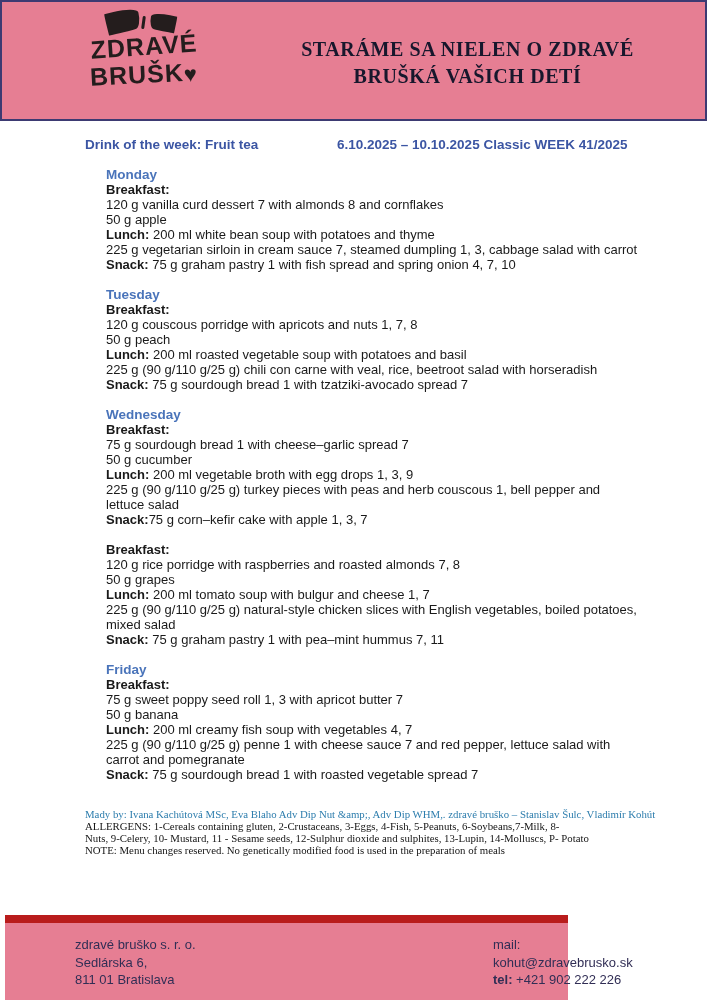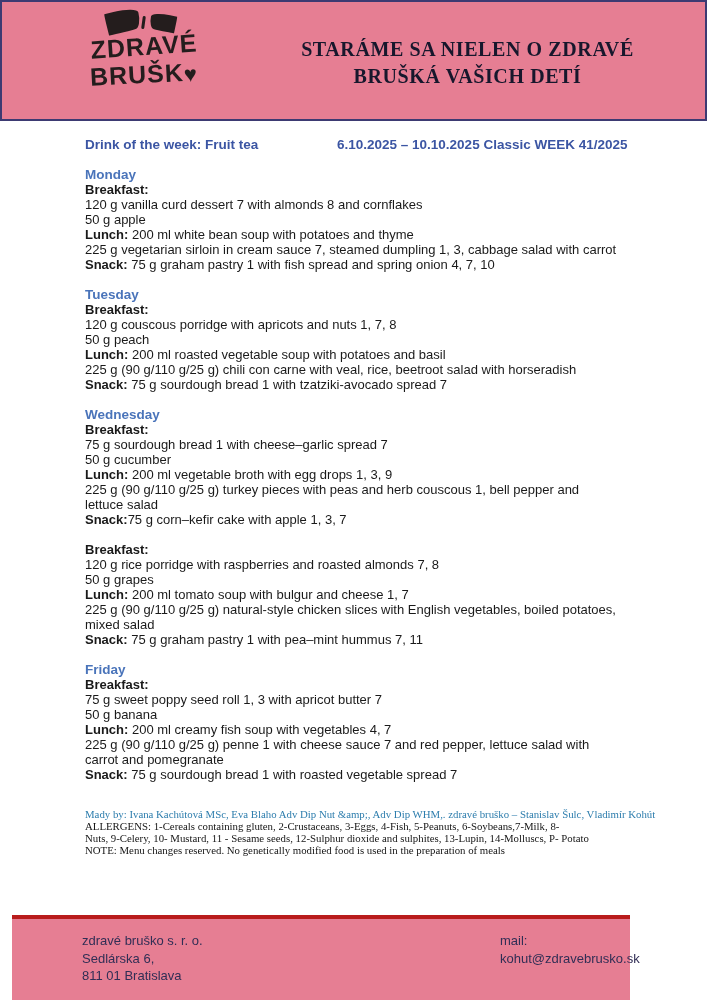--- a/index.html
+++ b/index.html
@@ -42,34 +42,34 @@
   .title-wrap {
     flex:1; padding:34px 24px 0 50px; text-align:center;
     font-family:"Liberation Serif", serif; font-weight:bold;
     font-size:20px; line-height:27px; color:#17172c; letter-spacing:0.6px;
   }
 
   
   .main { padding:0 36px 0 85px; color:#1a1a1a; }
   .week-row { display:flex; margin:16px 0 12px 0; font-size:13.5px; font-weight:bold; color:#3b55a3; }
   .week-drink { width:252px; flex:0 0 252px; }
-  .day-block { margin-top:15px; }
+  .day-block { margin-top:15px;margin-left:21px; }
   .day-name { font-size:13.5px; font-weight:bold; color:#4a74ba; line-height:15px; }
   .menu-line { font-size:13px; line-height:15px; color:#1a1a1a; }
   .menu-line b { font-weight:bold; }
 
   
   .footnotes { margin-top:26px; font-family:"Liberation Serif", serif; font-size:10.8px; line-height:12px; }
   .made-by { color:#2d7dad; }
   .allergen-line, .note-line { color:#141414; }
 
   
   .footer {
-    position:absolute; left:12px; bottom:0; box-sizing:border-box;
-    width:618px; height:85px; background:#e67e93; border-top:4px solid #b91c1c;
+    position:absolute; left:5px; bottom:0; box-sizing:border-box;
+    width:563px; height:85px; background:#e67e93; border-top:8px solid #b91c1c;
     color:#312e55; font-size:13px;
   }
   .footer-left { position:absolute; left:70px; top:13px; line-height:17.5px; }
   .footer-right { position:absolute; left:488px; top:13px; line-height:17.5px; }
   .footer b { font-weight:bold; }
 </style>
 </head>
 <body>
 
 <div class="page">
@@ -153,16 +153,17 @@
   </main>
 
   <footer class="footer">
     <div class="footer-left">
       <div>zdravé bruško s. r. o.</div>
       <div>Sedlárska 6,</div>
       <div>811 01 Bratislava</div>
     </div>
     <div class="footer-right">
       <div>mail: kohut@zdravebrusko.sk</div>
+      <div><b>tel:</b><span> +421 902 222 226</span></div>
     </div>
   </footer>
 
 </div>
 
 </body></html>

